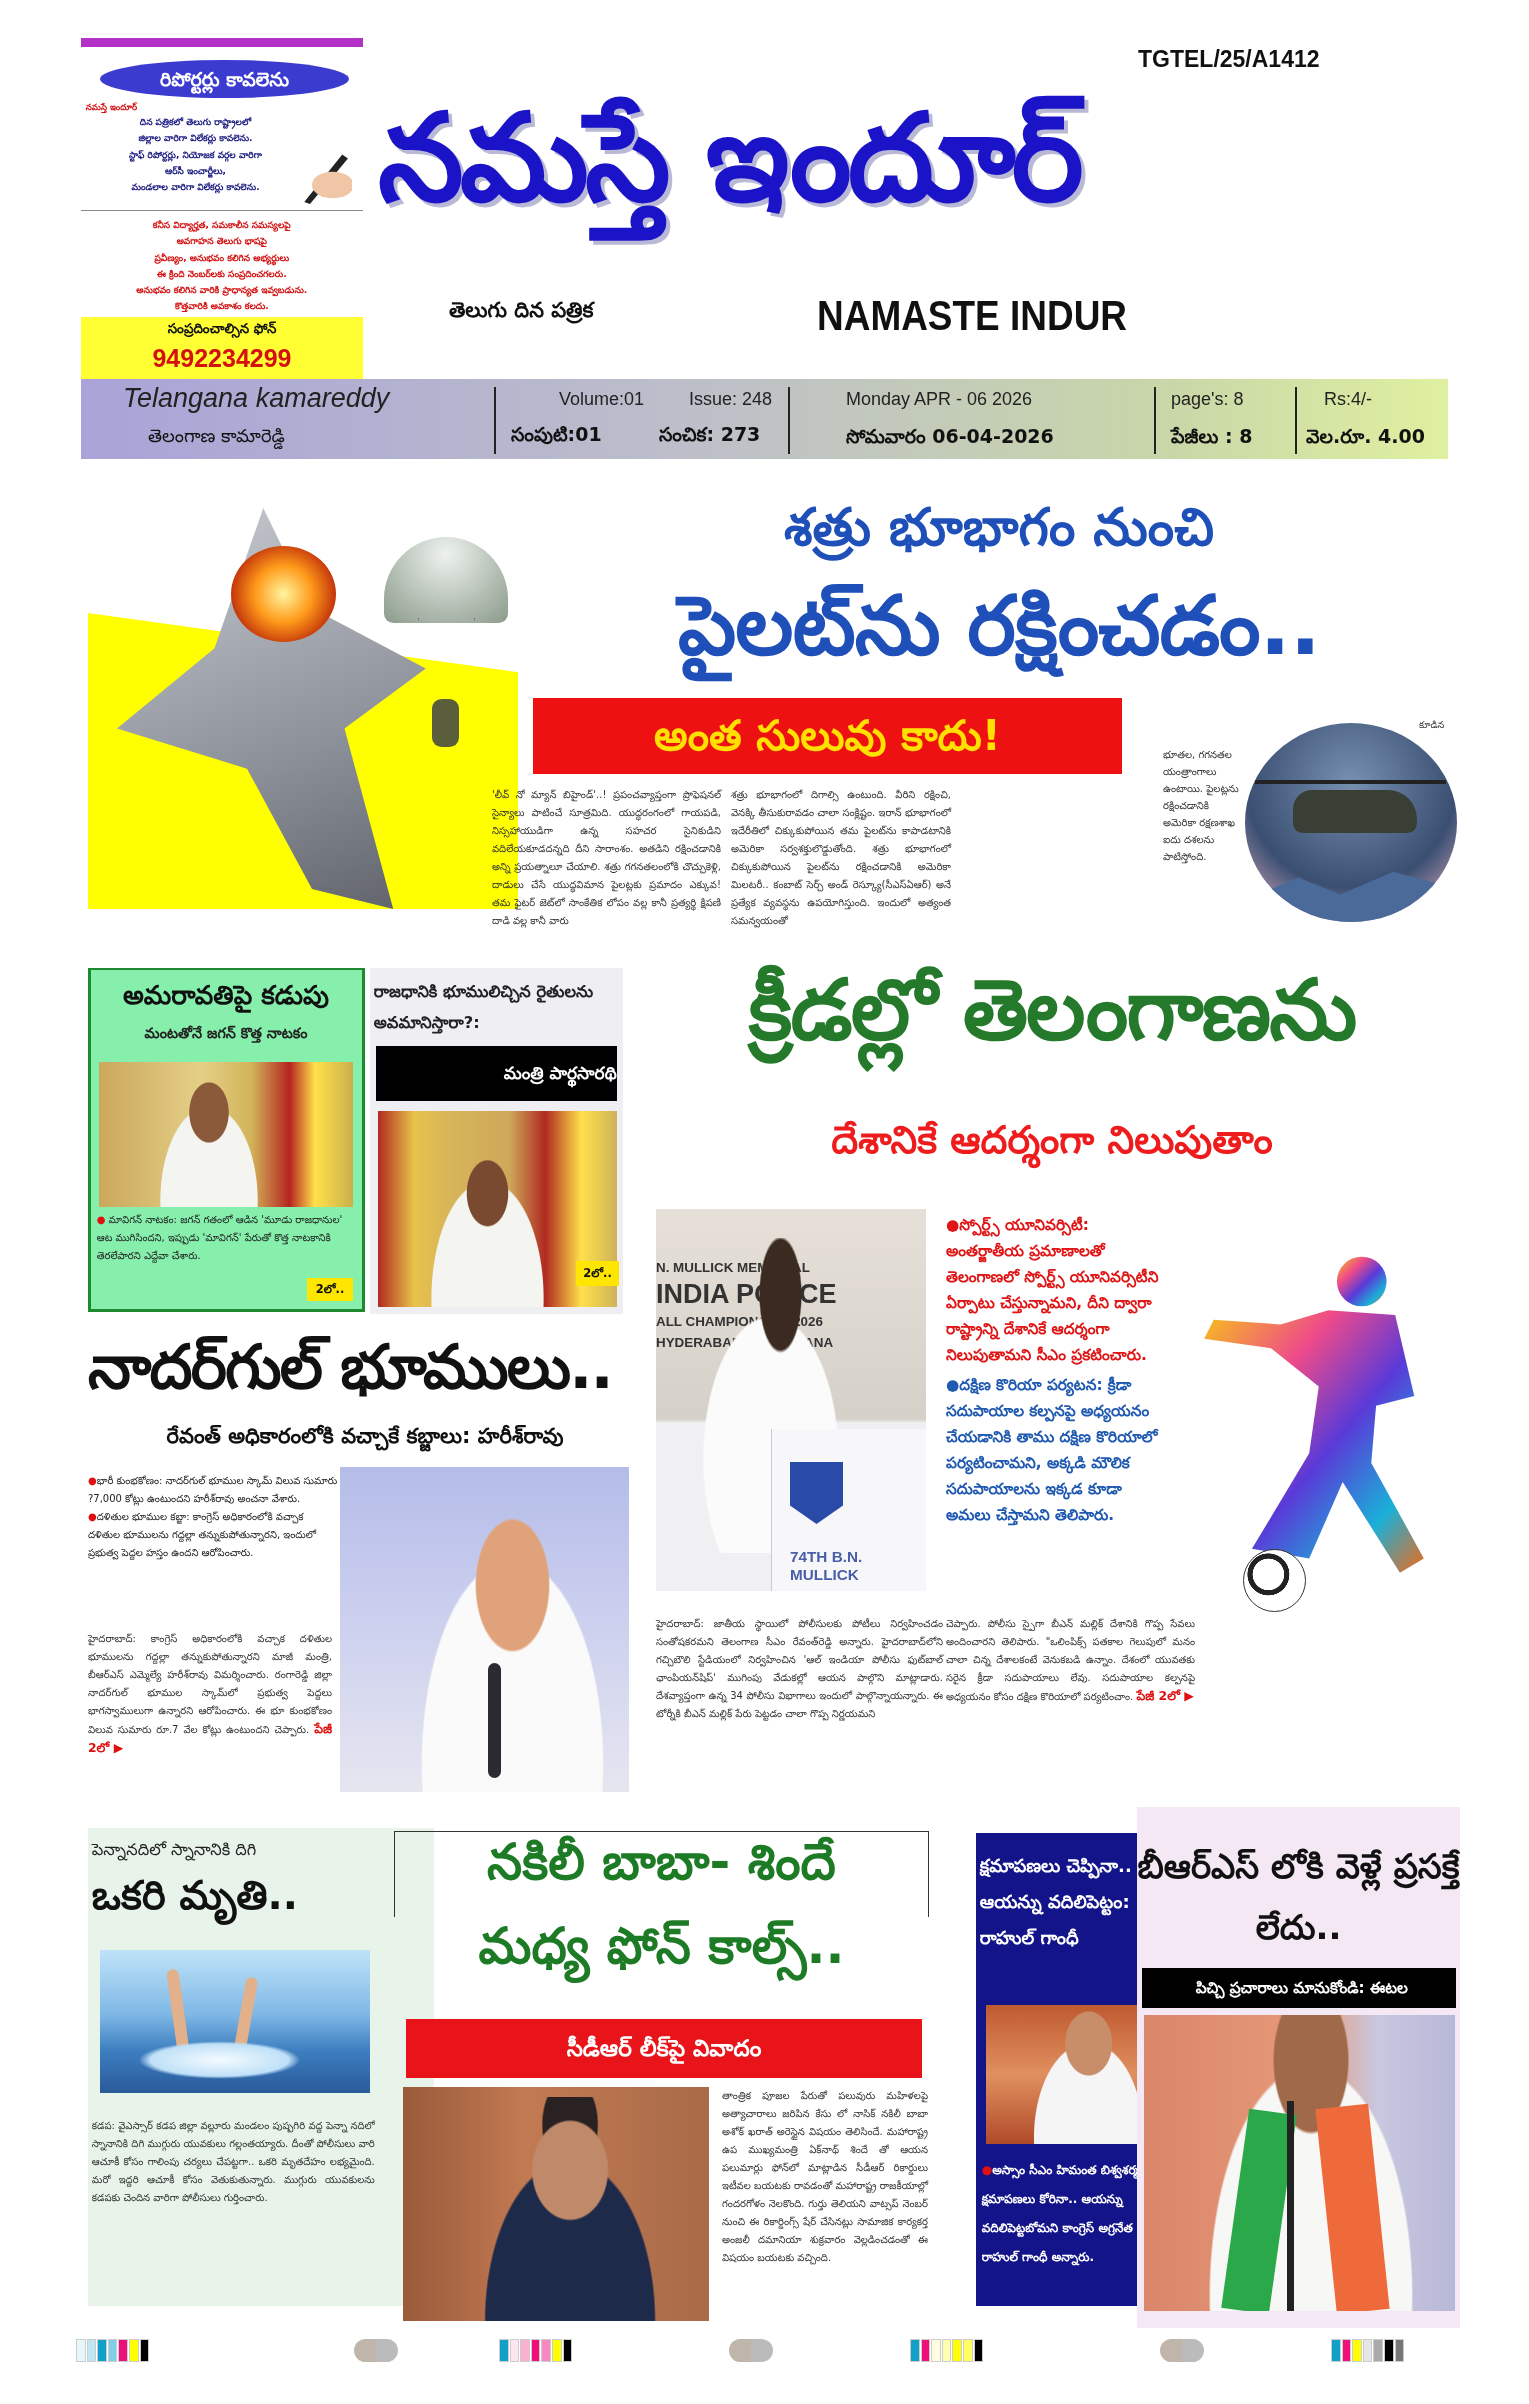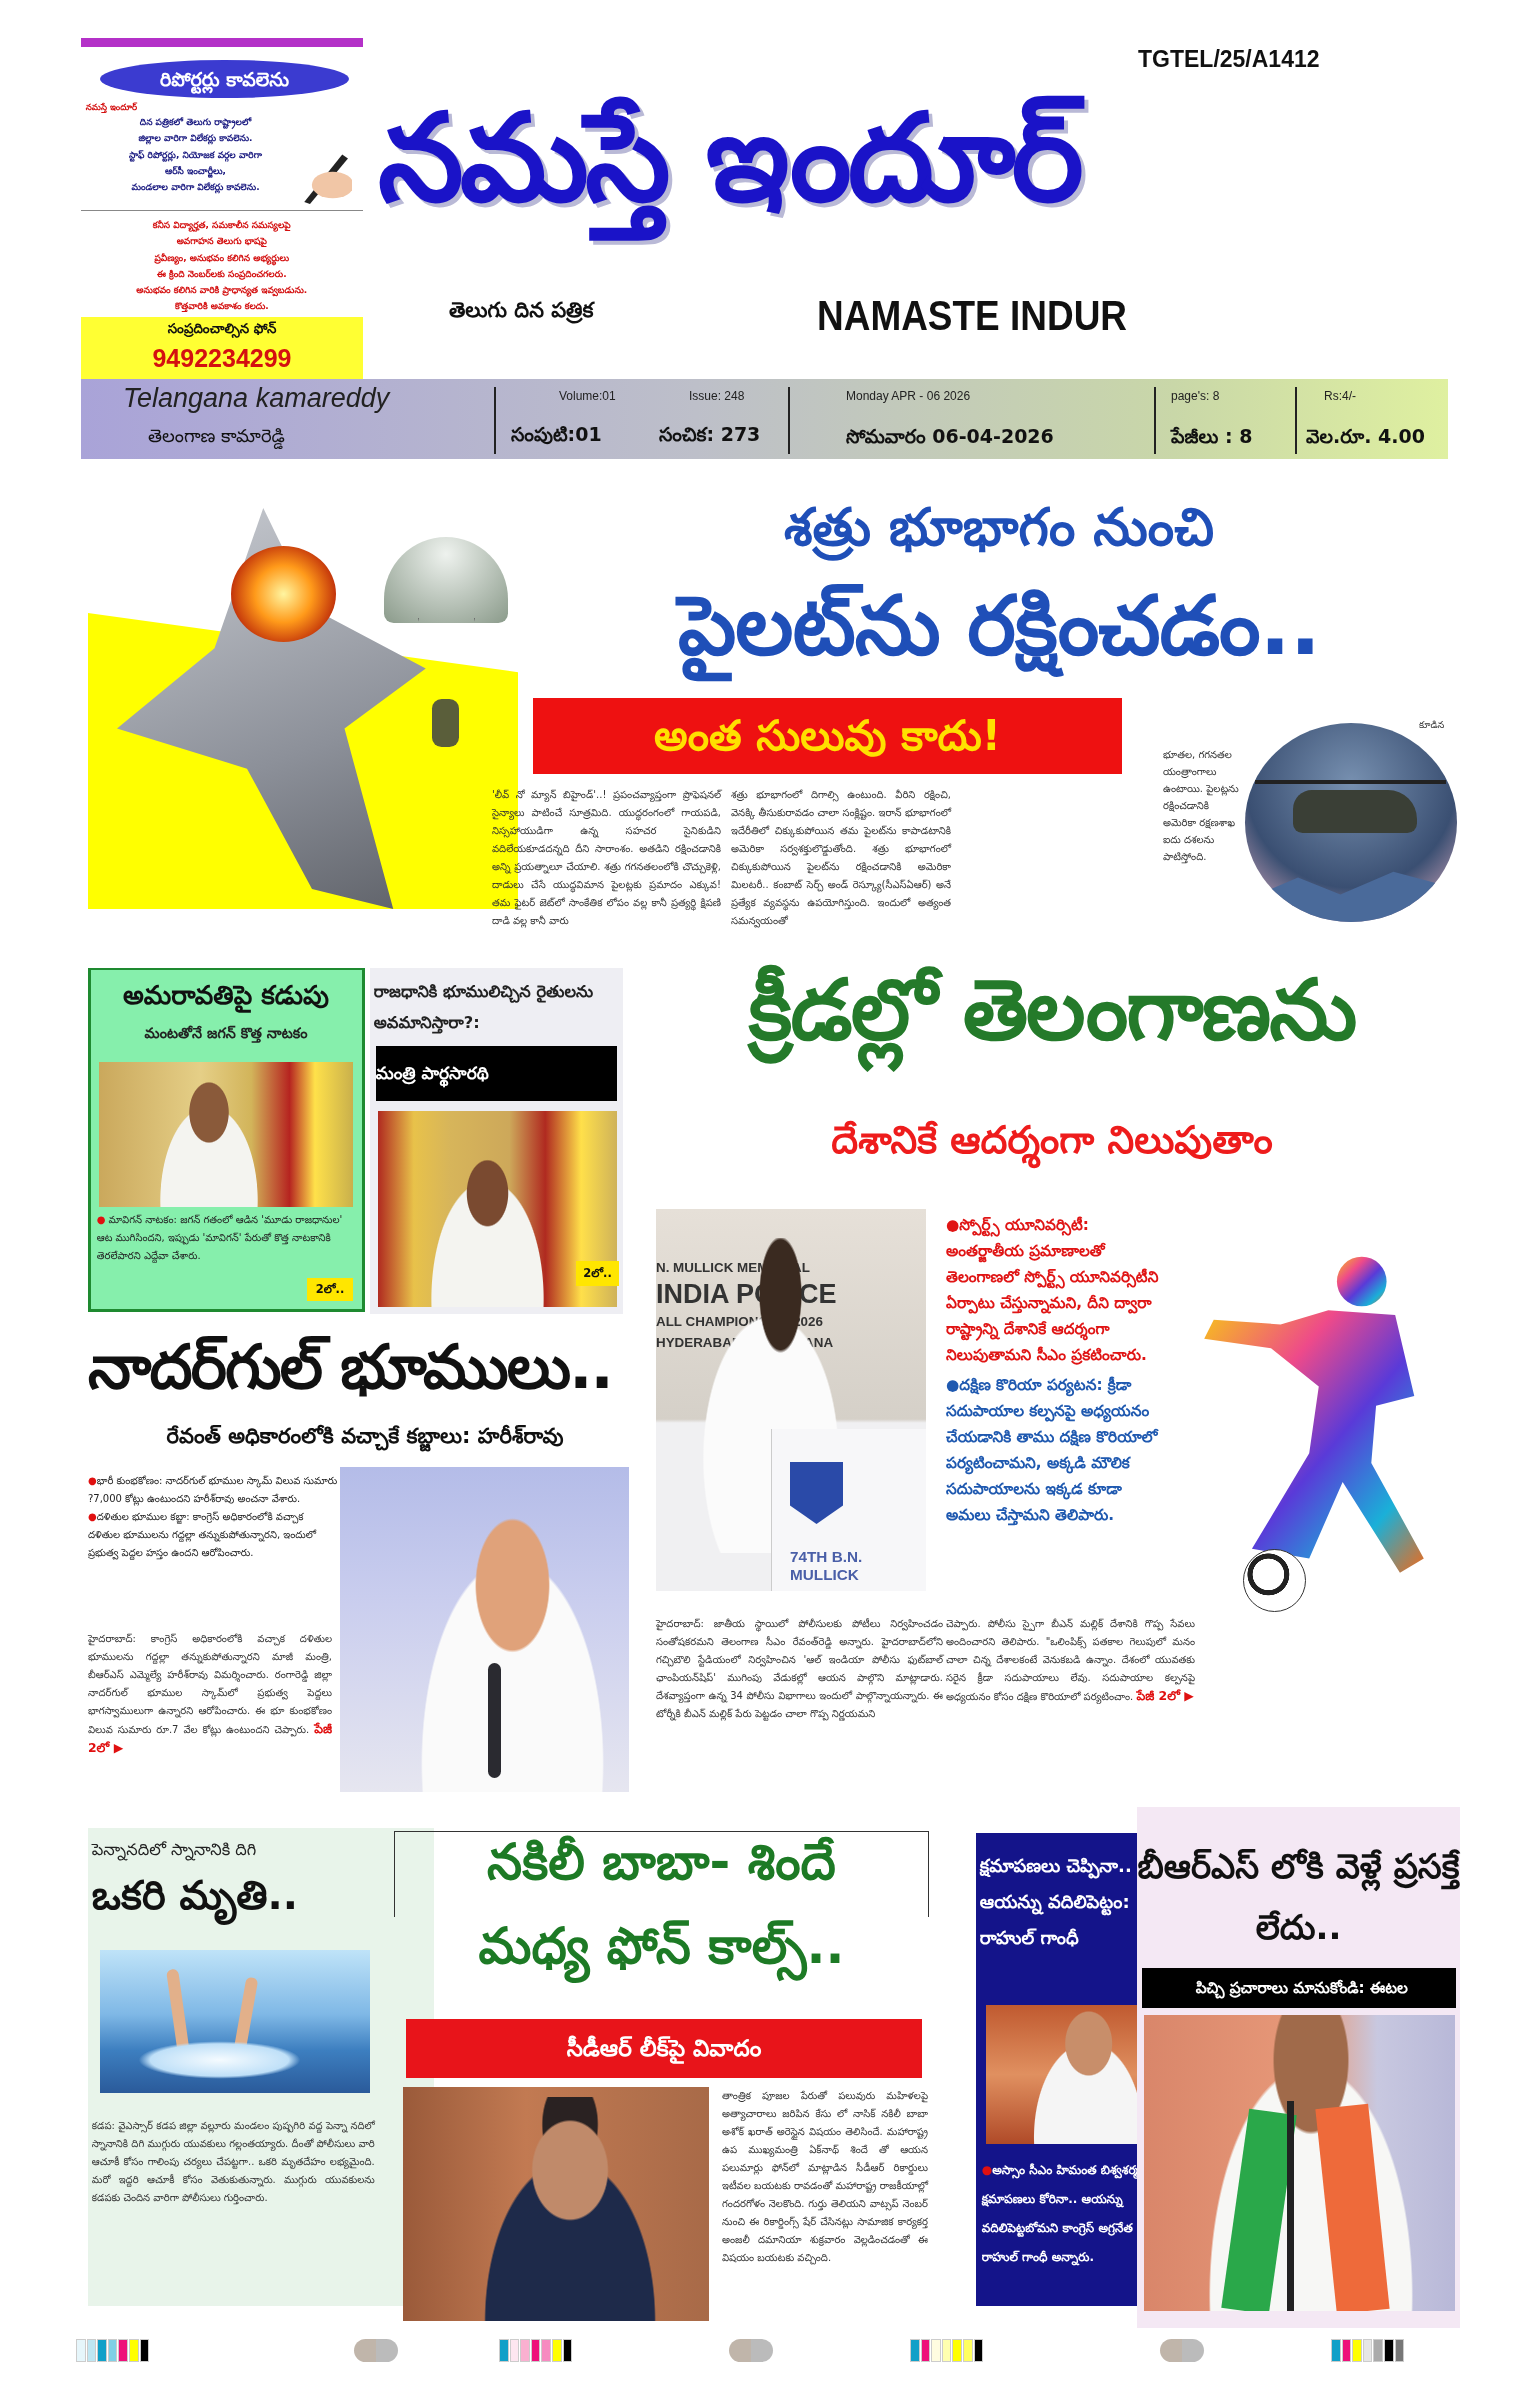--- a/index.html
+++ b/index.html
@@ -22,21 +22,21 @@
 
   
   #reg { left: 1138px; top: 46px; font-family: "Liberation Sans", sans-serif; font-weight: bold; font-size: 23px; color: #111; }
   #masthead { left: 378px; top: 81px; font-size: 122px; font-weight: bold; color: #1a13c8; letter-spacing: -3.8px; line-height: 153px; text-shadow: 3.8px 3.8px 0 #b9b9d6; font-family: "DejaVu Serif", serif; }
   #tagline { left: 449px; top: 298px; font-size: 21px; font-weight: bold; color: #111; }
   #english-name { left: 817px; top: 292px; font-family: "Liberation Sans", sans-serif; font-weight: bold; font-size: 42px; color: #111; transform: scaleX(0.88); transform-origin: left; }
 
   
   #strip { left: 81px; top: 379px; width: 1367px; height: 80px; background: linear-gradient(90deg, #a9a3d8 0%, #bdbfc9 45%, #c9d7a8 80%, #dff0a0 100%); }
   #strip .sep { position: absolute; top: 7.6px; width: 1.9px; height: 67px; background: #222; }
-  #strip .l1 { position: absolute; font-family: "Liberation Sans", sans-serif; font-size: 12px; color: #222; white-space: nowrap; }
+  #strip .l1 { position: absolute; font-family: "Liberation Sans", sans-serif; font-size: 18px; color: #222; white-space: nowrap; }
   #strip .l2 { position: absolute; font-size: 19px; font-weight: bold; color: #111; white-space: nowrap; }
   #strip .place { font-style: italic; font-size: 27px; font-family: "Liberation Sans", sans-serif; }
 
   
   #lead-img { left: 88px; top: 470px; width: 430px; height: 478px; background: linear-gradient(180deg, #ffffff 0%, #ffffff 35%, #ffffff 100%); overflow: hidden; }
   #lead-img .yellow { position: absolute; left: 0; top: 143px; width: 430px; height: 296px; background: #ffff00; clip-path: polygon(0 0, 100% 20%, 100% 100%, 0 100%); }
   #lead-img .jet { position: absolute; left: 29px; top: 38px; width: 325px; height: 401px; background: linear-gradient(160deg, #c9ccd2, #8c9099 60%, #5e6168); clip-path: polygon(45% 0, 60% 25%, 95% 40%, 70% 55%, 85% 100%, 60% 95%, 40% 65%, 0 55%, 30% 35%); }
   #lead-img .fire { position: absolute; left: 143px; top: 76px; width: 105px; height: 96px; border-radius: 50%; background: radial-gradient(circle, #fff5a0 0%, #ff9a1a 40%, #c0300a 75%, rgba(60,40,30,0.0) 100%); }
   #lead-img .chute { position: absolute; left: 296px; top: 67px; width: 124px; height: 86px; border-radius: 62px 62px 9.6px 9.6px; background: radial-gradient(circle at 50% 20%, #eef2ee, #8a9a8a); }
   #lead-img .lines { position: absolute; left: 330px; top: 148px; width: 57px; height: 86px; border-left: 1px solid #666; border-right: 1px solid #666; clip-path: polygon(0 0, 100% 0, 60% 100%, 40% 100%); }
@@ -60,21 +60,21 @@
   #amara .sub { position: absolute; left: 0; top: 55px; width: 270px; text-align: center; font-size: 14.3px; font-weight: bold; color: #222; }
   #amara .photo { position: absolute; left: 7.6px; top: 92px; width: 254px; height: 145px; background: linear-gradient(90deg, #caa85c 0%, #e5cf87 40%, #d2b45a 60%, #b62420 75%, #ffe14a 85%, #c9b04c 100%); }
   #amara .photo .man { position: absolute; left: 48px; top: 19px; width: 124px; height: 126px; background: radial-gradient(ellipse at 50% 25%, #8a5a3a 0 22%, transparent 23%), radial-gradient(ellipse at 50% 95%, #f4f4f0 0 55%, transparent 56%); }
   #amara .bul { position: absolute; left: 5.7px; top: 241px; width: 258px; font-size: 10px; line-height: 18px; color: #222; }
   #amara .more { position: absolute; left: 216px; top: 308px; width: 46px; height: 23px; background: #ffe600; font-size: 11.5px; font-weight: bold; text-align: center; line-height: 23px; }
   .dot { color: #e01010; }
 
   
   #raja { left: 370px; top: 968px; width: 253px; height: 346px; background: #eeeeF3; }
   #raja .h { position: absolute; left: 3.8px; top: 7.6px; width: 249px; font-size: 16.3px; line-height: 31px; font-weight: bold; color: #222; }
-  #raja .blk { position: absolute; left: 5.7px; top: 78px; width: 241px; height: 55px; background: #000; color: #fff; font-size: 17px; font-weight: bold; text-align: left; line-height: 55px; }
+  #raja .blk { position: absolute; left: 5.7px; top: 78px; width: 241px; height: 55px; background: #000; color: #fff; font-size: 17px; font-weight: bold; text-align: right; line-height: 55px; }
   #raja .photo { position: absolute; left: 7.6px; top: 143px; width: 239px; height: 196px; background: linear-gradient(90deg, #b02a20 0%, #e8c24a 15%, #d7b55a 30%, #cda85a 55%, #b02a20 70%, #ffe04a 85%, #cfb25a 100%); }
   #raja .photo .man { position: absolute; left: 38px; top: 38px; width: 143px; height: 158px; background: radial-gradient(ellipse at 50% 28%, #7a4a30 0 20%, transparent 21%), radial-gradient(ellipse at 50% 95%, #f4f4f0 0 55%, transparent 56%); }
   #raja .more { position: absolute; left: 206px; top: 293px; width: 43px; height: 25px; background: #ffe600; font-size: 11.5px; font-weight: bold; text-align: center; line-height: 25px; }
 
   
   #sports-title { left: 636px; top: 961px; width: 832px; text-align: center; font-size: 84px; font-weight: bold; color: #247a2a; letter-spacing: -1.9px; }
   #sports-sub { left: 636px; top: 1118px; width: 832px; text-align: center; font-size: 38px; font-weight: bold; color: #ee1c1c; }
   #revanth { left: 656px; top: 1209px; width: 270px; height: 382px; background: linear-gradient(180deg, #e6e0d8 0%, #d5d0c8 55%, #f0f0f2 56%, #f0f0f2 100%); overflow: hidden; }
   #revanth .banner { position: absolute; left: 0; top: 48px; width: 270px; font-family: "Liberation Sans", sans-serif; font-weight: bold; color: #333; font-size: 13.4px; line-height: 21px; }
   #revanth .big { font-size: 27px; line-height: 32.5px; }

